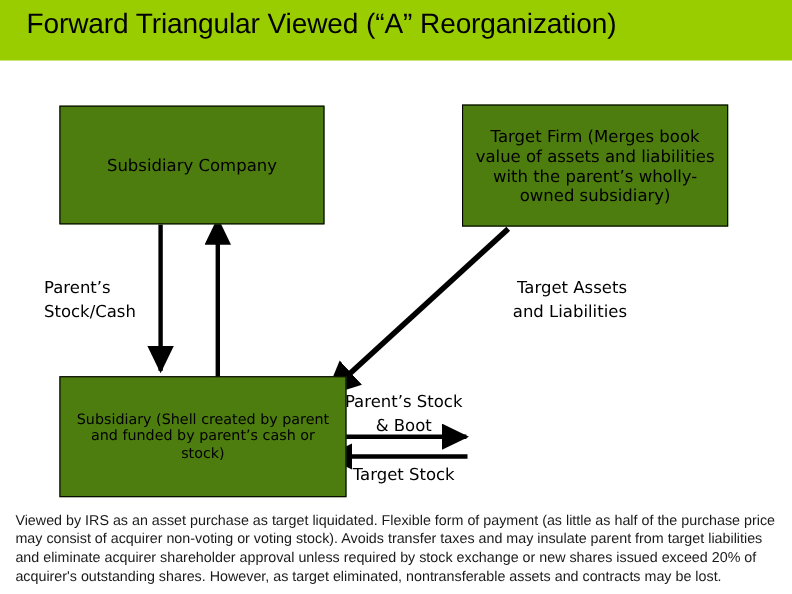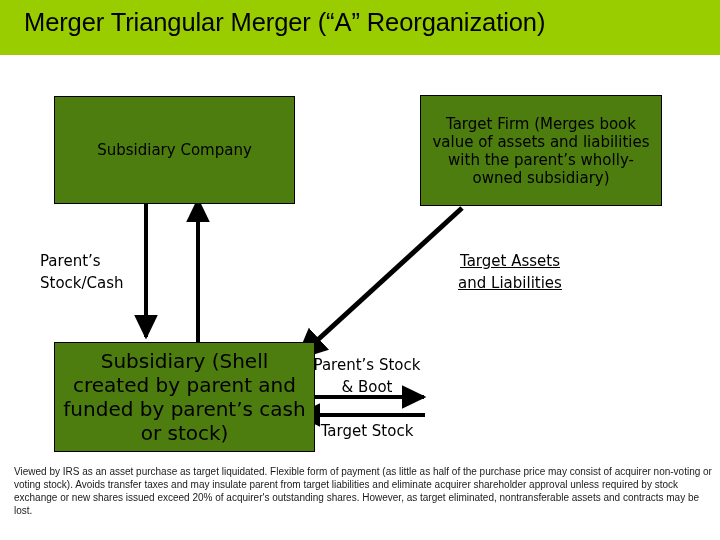--- a/index.html
+++ b/index.html
@@ -76,21 +76,21 @@
     height: 111px;
     font-size: 15px;
     padding: 0 6px;
   }
 
   #box-subsidiary {
     left: 54px;
     top: 287px;
     width: 261px;
     height: 110px;
-    font-size: 20px;
+    font-size: 13px;
     padding: 0 8px;
   }
 
   #box-shareholders {
     left: 427px;
     top: 287px;
     width: 238px;
     height: 110px;
     font-size: 15px;
     padding: 0 3px;
@@ -100,50 +100,50 @@
   .flabel {
     position: absolute;
     font-family: "DejaVu Sans", sans-serif;
     font-size: 15px;
     color: #000000;
     line-height: 1.45;
     white-space: pre-line;
   }
   #label-parent-stock-cash { left: 40px; top: 196px; text-align: left; }
   #label-subsidiary-stock  { left: 218px; top: 196px; text-align: left; }
-  #label-target-assets     { left: 450px; top: 196px; text-align: center; width: 120px; text-decoration: underline; }
+  #label-target-assets     { left: 450px; top: 196px; text-align: right; width: 120px; }
   #label-parent-stock-boot { left: 305px; top: 300px; text-align: center; width: 124px; }
   #label-target-stock      { left: 305px; top: 366px; text-align: center; width: 124px; }
 
   
   #arrow-layer {
     position: absolute;
     left: 0; top: 0;
     width: 720px; height: 405px;
     pointer-events: none;
   }
 
   
   #footer-note {
     position: absolute;
     left: 14px;
     top: 465px;
     width: 698px;
     font-family: "Liberation Sans", sans-serif;
-    font-size: 10px;
+    font-size: 13px;
     line-height: 1.30;
     color: #1a1a1a;
     text-align: left;
   }
 </style>
 </head>
 <body>
 
 <div id="title-banner">
-  <div id="title-text">Merger Triangular Merger (“A” Reorganization)</div>
+  <div id="title-text">Forward Triangular Viewed (“A” Reorganization)</div>
 </div>
 
 <div id="diagram">
 
   <svg id="arrow-layer" viewBox="0 0 720 405" width="720" height="405">
     <defs>
       <marker id="ah" markerWidth="7" markerHeight="7" refX="5.6" refY="3" orient="auto" markerUnits="strokeWidth">
         <path d="M0,0 L6.2,3 L0,6 z" fill="#000000"></path>
       </marker>
       <marker id="ahd" markerWidth="7" markerHeight="7" refX="5.4" refY="3" orient="auto" markerUnits="strokeWidth">

